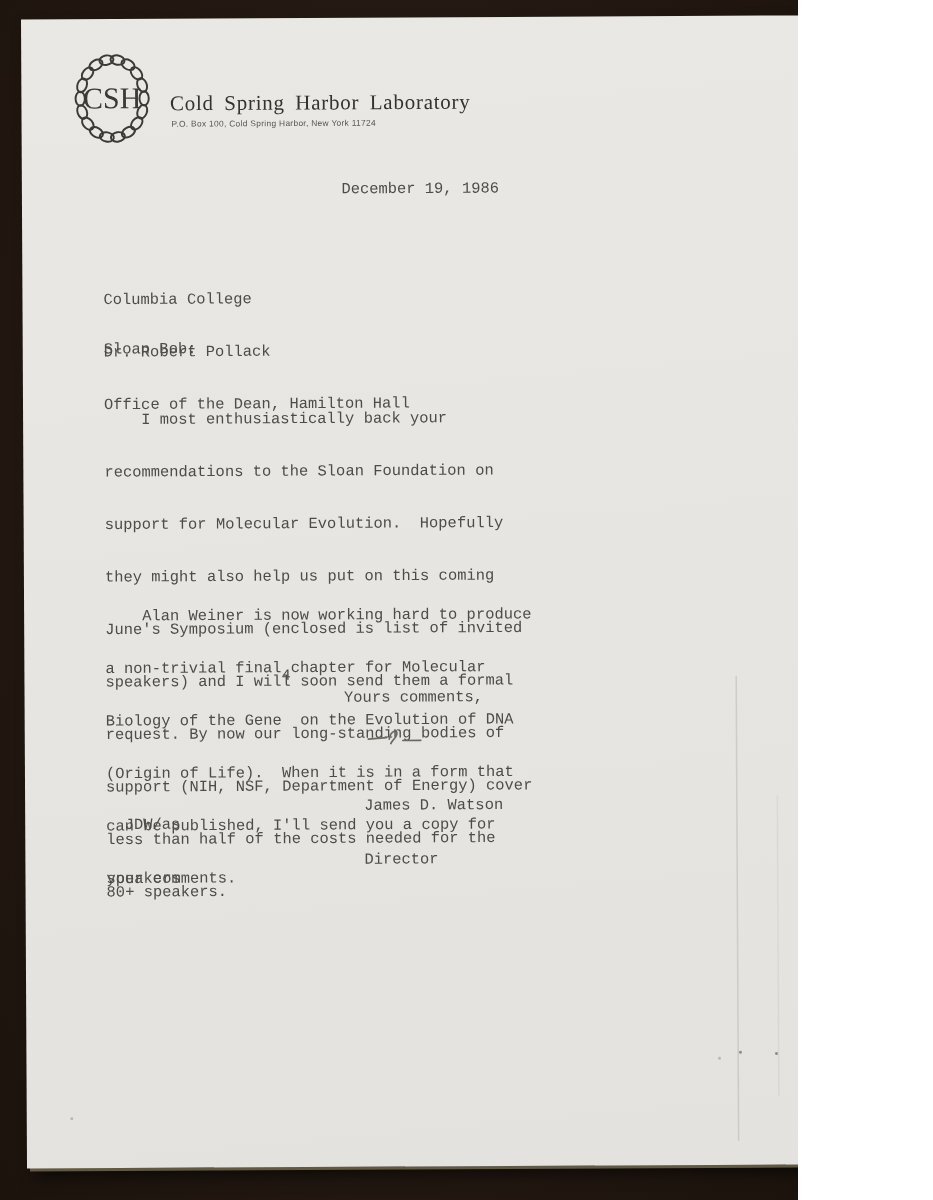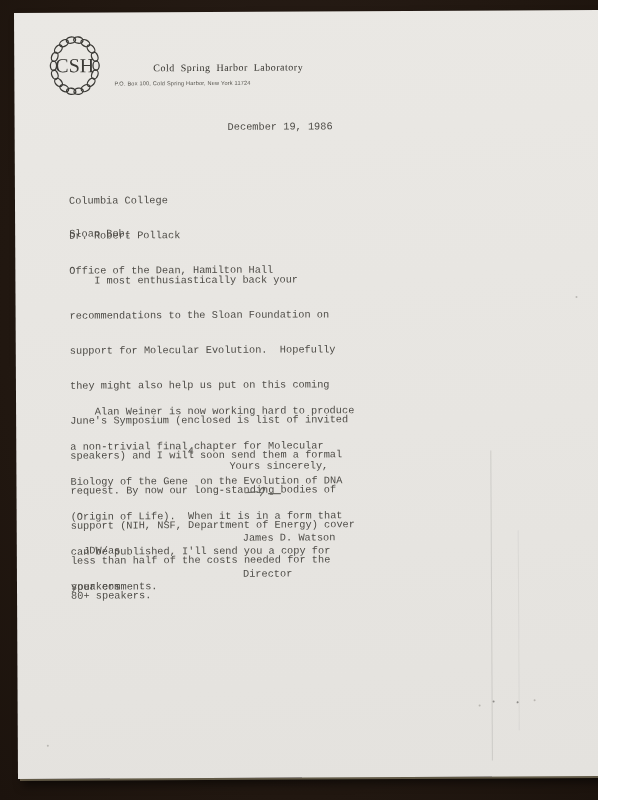--- a/index.html
+++ b/index.html
@@ -1,18 +1,18 @@
 <!DOCTYPE html>
 <html><head>
 <meta charset="utf-8">
 <style>
   html,body{margin:0;padding:0;}
   .scene{
     position:relative;
-    width:598px;height:800px;
+    width:532px;height:800px;
     overflow:hidden;
     background:radial-gradient(ellipse at 50% 40%, #2a1f19 0%, #211710 70%, #1c130d 100%);
     font-family:"Liberation Sans", sans-serif;
   }
   .paper{
     position:absolute;
     left:14px;top:13px;
     width:591px;height:766px;
     background:linear-gradient(175deg,#eae8e4 0%, #e7e5e1 55%, #e4e2de 100%);
     transform:rotate(-0.3deg);
@@ -24,26 +24,25 @@
     font-family:"Liberation Mono","DejaVu Sans Mono",monospace;
     font-size:10.3px;
     line-height:11.66px;
     color:#4e4c47;
     white-space:pre;
   }
   .org-name{
     position:absolute;
     left:99px;top:50px;
     font-family:"Liberation Serif","DejaVu Serif",serif;
-    font-size:10px;
+    font-size:14px;
     letter-spacing:0.5px;
     word-spacing:3px;
     color:#34322d;
     white-space:pre;
-    margin-left:40px;
   }
   .po-line{
     position:absolute;
     left:100px;top:68px;
     font-family:"Liberation Sans","DejaVu Sans",sans-serif;
     font-size:5.6px;
     letter-spacing:0.2px;
     color:#56544e;
     white-space:pre;
   }
@@ -118,21 +117,21 @@
 
     <div class="t-block" style="left:54px;top:371px;">
       <div>    Alan Weiner is now working hard to produce</div>
       <div><span>a non-trivial final</span><span class="half-down">4</span><span>chapter for Molecular</span></div>
       <div>Biology of the Gene  on the Evolution of DNA</div>
       <div>(Origin of Life).  When it is in a form that</div>
       <div>can be published, I'll send you a copy for</div>
       <div>your comments.</div>
     </div>
 
-    <div class="t-line" style="left:213px;top:449px;">Yours sincerely,</div>
+    <div class="t-line" style="left:213px;top:449px;">Yours comments,</div>
 
     <svg class="squiggle" viewBox="0 0 46 17">
       <path d="M3 9 L15 8 M17 9 C18 3 23 2 22 6 C21.5 8.5 19 9.5 18 12 M26 10 L38 10"></path>
     </svg>
 
     <div class="t-block" style="left:214px;top:495px;line-height:12.3px;margin-left:12px;">
       <div>James D. Watson</div>
       <div>Director</div>
     </div>
 

